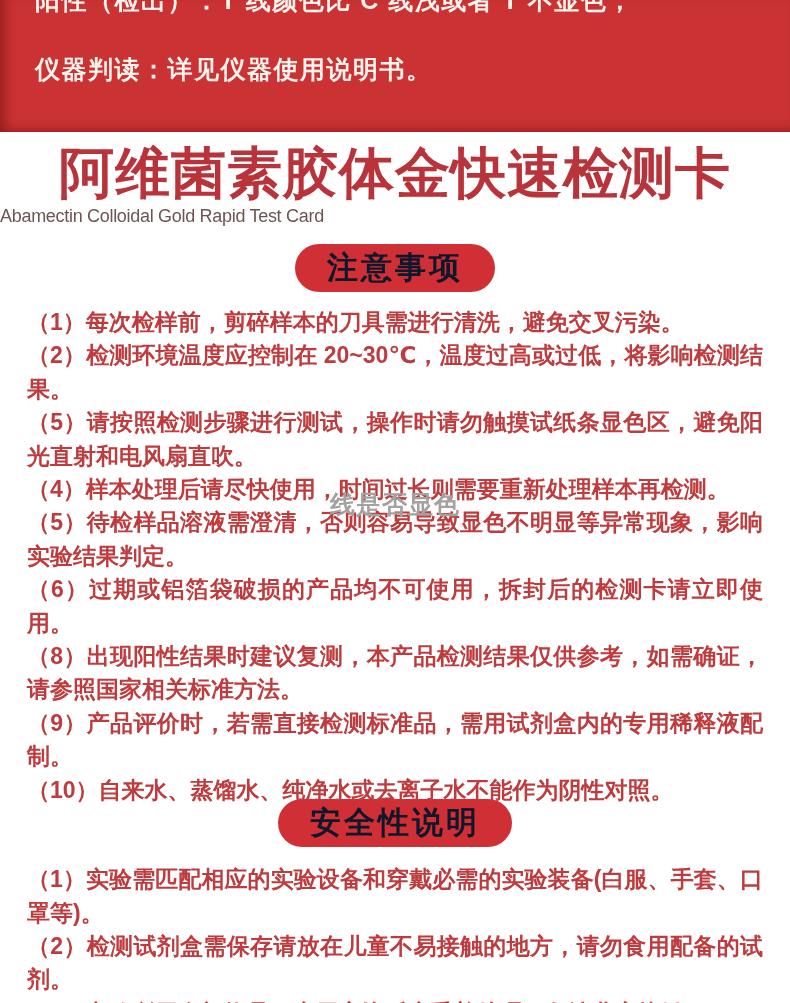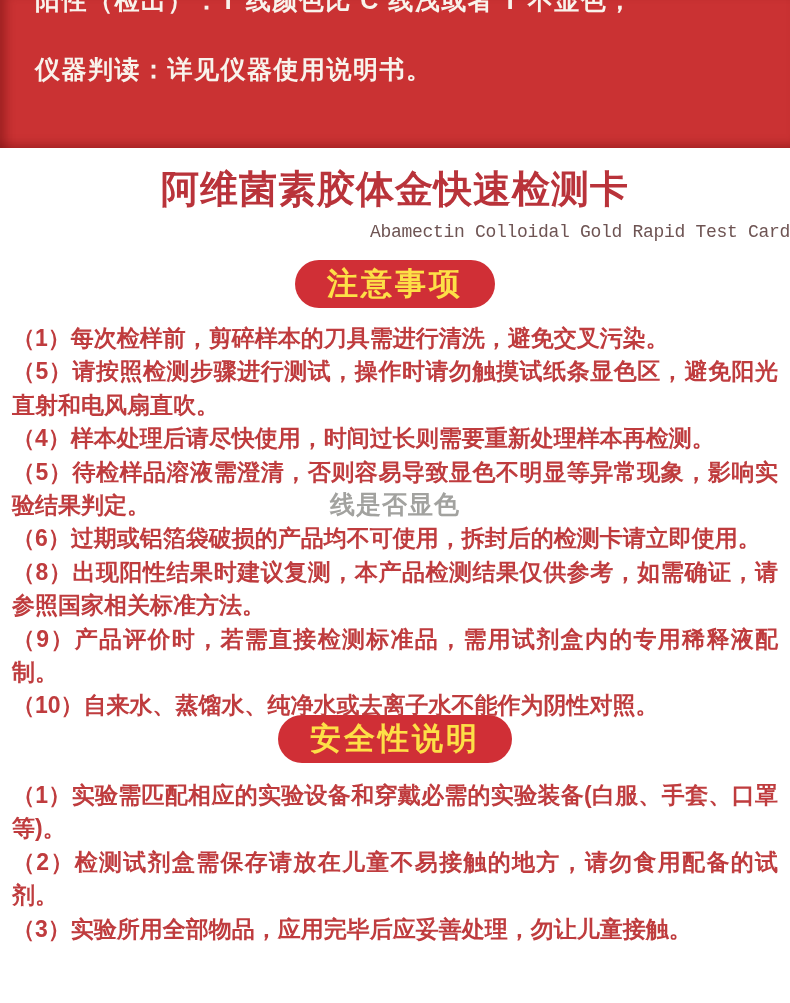--- a/index.html
+++ b/index.html
@@ -4,53 +4,53 @@
 <style>
   html,body{margin:0;padding:0}
   body{
     width:790px;height:1003px;overflow:hidden;position:relative;
     background:#ffffff;
     font-family:"Liberation Sans","DejaVu Sans",sans-serif;
   }
   
   .banner{
     background:#ca3233;
-    height:148px;
+    height:132px;
     padding-left:35px;
     overflow:hidden;
     box-shadow:inset 12px 0 10px -6px rgba(110,15,15,.45),
                inset 0 -10px 8px -6px rgba(110,15,15,.35);
   }
   .banner .bline{
     color:#f8f3ec;font-size:25px;font-weight:700;
     line-height:27px;letter-spacing:1.5px;white-space:nowrap;
   }
   .bline.l1{margin-top:-13px}
   .bline.l2{margin-top:26px}
   .bline.l3{margin-top:42px}
 
   .title{
-    color:#b9333a;font-size:38px;font-weight:700;
+    color:#b9333a;font-size:55px;font-weight:700;
     text-align:center;margin:10px 6px 0;line-height:62px;letter-spacing:1px;
     white-space:nowrap;
   }
   .subtitle{
     color:#6e5453;font-size:18px;font-weight:400;
-    text-align:right;margin-top:2px;line-height:20px;letter-spacing:-0.3px;font-family:Liberation Mono, monospace;
+    text-align:left;margin-top:2px;line-height:20px;letter-spacing:-0.3px;
   }
   .badge{
     width:fit-content;margin:18px auto 0;
-    background:#d02f36;color:#fde047;
+    background:#d02f36;color:#0f172a;
     font-size:31px;font-weight:700;letter-spacing:3px;
     line-height:36px;padding:6px 32px;border-radius:27px;
     text-align:center;
   }
   .badge.safety{margin-top:-8px}
   .list{
-    margin-top:14px;padding:0 12px;
+    margin-top:14px;padding:0 27px;
     color:#bf3c3e;font-size:23px;font-weight:700;
     line-height:33.4px;text-align:justify;
   }
   .list.safety{margin-top:16px}
   .list p{margin:0}
   .watermark{
     position:absolute;left:50%;top:488px;transform:translateX(-50%);
     color:#a2a29f;font-size:25px;font-weight:700;letter-spacing:1px;
     white-space:nowrap;z-index:5;
   }
@@ -63,20 +63,21 @@
   <div class="bline l3">仪器判读：详见仪器使用说明书。</div>
 </div>
 
 <h1 class="title">阿维菌素胶体金快速检测卡</h1>
 <div class="subtitle">Abamectin Colloidal Gold Rapid Test Card</div>
 
 <div class="badge">注意事项</div>
 
 <div class="list">
   <p>（1）每次检样前，剪碎样本的刀具需进行清洗，避免交叉污染。</p>
+  <p>（2）检测环境温度应控制在 20~30℃，温度过高或过低，将影响检测结果。</p>
   <p>（5）请按照检测步骤进行测试，操作时请勿触摸试纸条显色区，避免阳光直射和电风扇直吹。</p>
   <p>（4）样本处理后请尽快使用，时间过长则需要重新处理样本再检测。</p>
   <p>（5）待检样品溶液需澄清，否则容易导致显色不明显等异常现象，影响实验结果判定。</p>
   <p>（6）过期或铝箔袋破损的产品均不可使用，拆封后的检测卡请立即使用。</p>
   <p>（8）出现阳性结果时建议复测，本产品检测结果仅供参考，如需确证，请参照国家相关标准方法。</p>
   <p>（9）产品评价时，若需直接检测标准品，需用试剂盒内的专用稀释液配制。</p>
   <p>（10）自来水、蒸馏水、纯净水或去离子水不能作为阴性对照。</p>
 </div>
 
 <div class="badge safety">安全性说明</div>

